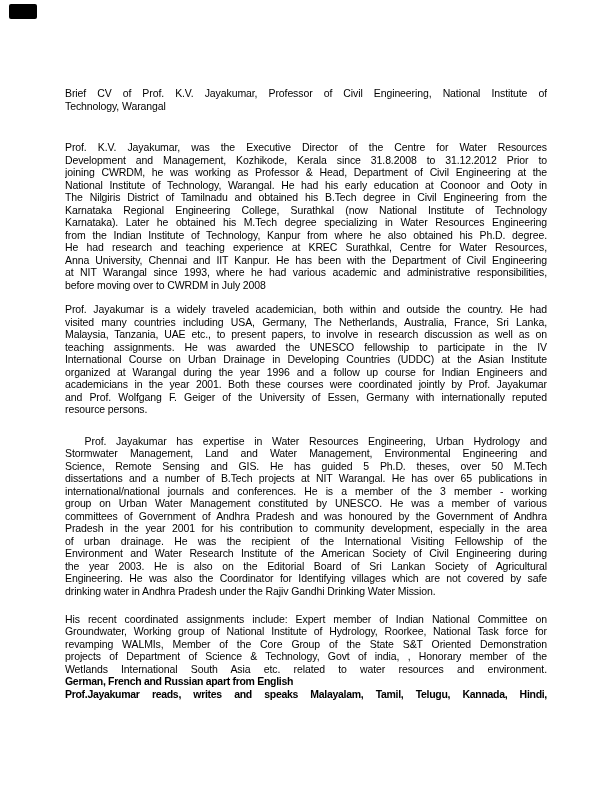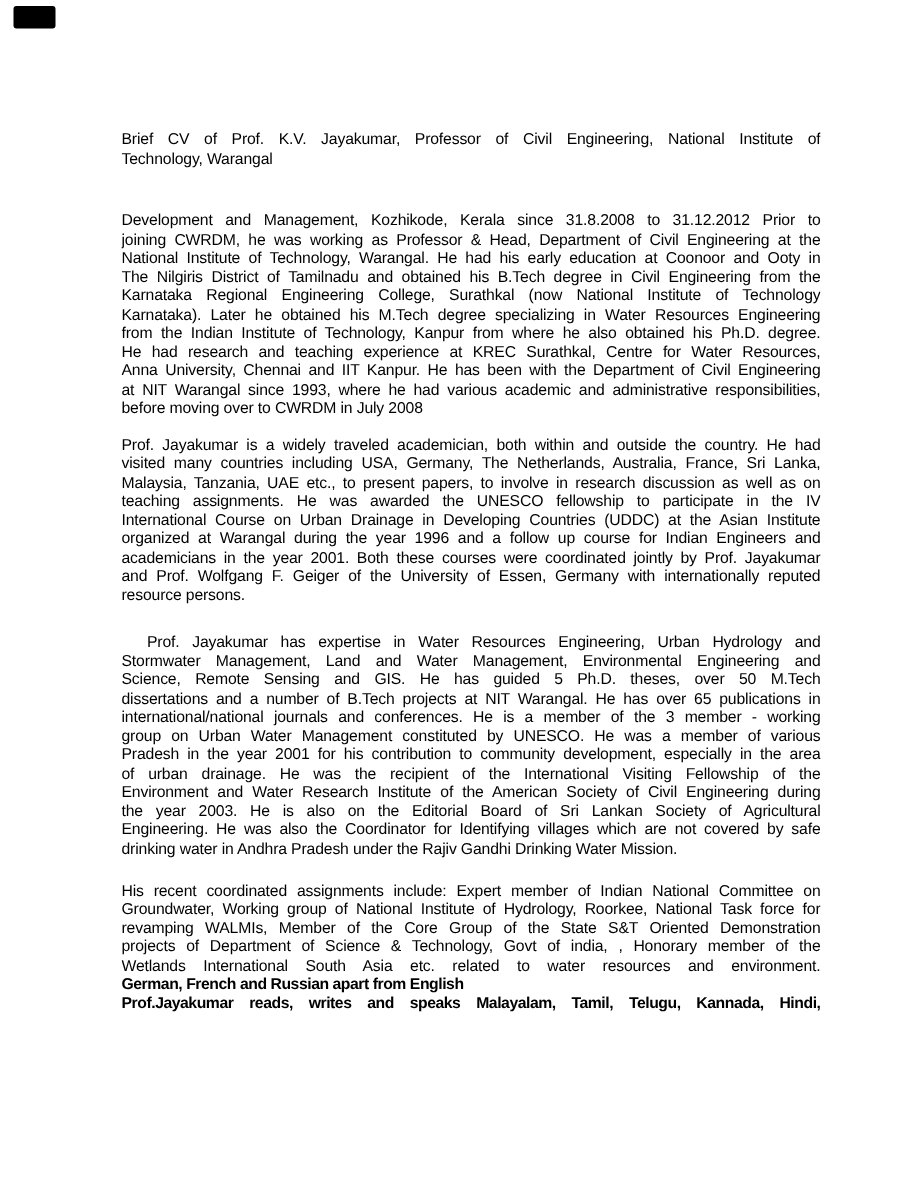--- a/index.html
+++ b/index.html
@@ -29,21 +29,20 @@
   }
   .block { margin: 0; }
   .line {
     font-size: 10.5px;
     line-height: 12.5px;
     letter-spacing: -0.1px;
     text-align: justify;
     text-align-last: justify;
     overflow: hidden;
     white-space: nowrap; 
-    margin-left: 16px;
   }
   .line.para-end {
     text-align: center;
     text-align-last: left;
   }
   .line.bold {
     font-weight: 700;
     letter-spacing: -0.3px;
   }
   [data-name="document-title"]   { margin-bottom: 29px; }
@@ -56,20 +55,21 @@
 <body>
 
 <div class="page" data-name="cv-page">
   <div class="scan-mark" data-name="scan-artifact-mark"></div>
   <div class="content" data-name="document-body">
       <div class="block" data-name="document-title">
         <div class="line" data-name="text-line">Brief CV of Prof. K.V. Jayakumar,  Professor of Civil Engineering, National Institute of</div>
         <div class="line para-end" data-name="text-line">Technology, Warangal</div>
       </div>
       <div class="block" data-name="para-career">
+        <div class="line" data-name="text-line">Prof. K.V. Jayakumar, was the  Executive Director of the Centre for Water Resources</div>
         <div class="line" data-name="text-line">Development and Management, Kozhikode, Kerala  since 31.8.2008 to 31.12.2012 Prior to</div>
         <div class="line" data-name="text-line">joining  CWRDM, he was working as Professor &amp; Head, Department of Civil Engineering at the</div>
         <div class="line" data-name="text-line">National Institute of Technology, Warangal. He had his early education at Coonoor and Ooty in</div>
         <div class="line" data-name="text-line">The Nilgiris District of Tamilnadu and obtained his B.Tech degree in Civil Engineering from the</div>
         <div class="line" data-name="text-line">Karnataka Regional Engineering College, Surathkal (now National Institute of Technology</div>
         <div class="line" data-name="text-line">Karnataka). Later he obtained his M.Tech degree specializing in Water Resources Engineering</div>
         <div class="line" data-name="text-line">from the Indian Institute of Technology, Kanpur from where he also obtained his Ph.D. degree.</div>
         <div class="line" data-name="text-line">He had research and teaching experience at KREC Surathkal, Centre for Water Resources,</div>
         <div class="line" data-name="text-line">Anna University, Chennai and IIT Kanpur. He has been with the Department of Civil Engineering</div>
         <div class="line" data-name="text-line">at NIT Warangal since 1993, where he had various academic and administrative responsibilities,</div>
@@ -86,20 +86,21 @@
         <div class="line" data-name="text-line">and Prof. Wolfgang  F. Geiger of the University of Essen, Germany with internationally reputed</div>
         <div class="line para-end" data-name="text-line">resource persons.</div>
       </div>
       <div class="block" data-name="para-expertise">
         <div class="line" data-name="text-line">&nbsp;&nbsp;Prof. Jayakumar has expertise in Water Resources Engineering, Urban Hydrology and</div>
         <div class="line" data-name="text-line">Stormwater Management, Land and Water Management, Environmental Engineering and</div>
         <div class="line" data-name="text-line">Science,  Remote Sensing and GIS. He has guided 5 Ph.D. theses, over 50 M.Tech</div>
         <div class="line" data-name="text-line">dissertations and a number of B.Tech projects at NIT Warangal. He has over 65 publications in</div>
         <div class="line" data-name="text-line">international/national journals and conferences. He is a member of the 3 member - working</div>
         <div class="line" data-name="text-line">group on Urban Water Management constituted by UNESCO. He was a member of various</div>
+        <div class="line" data-name="text-line">committees of Government of Andhra Pradesh and was honoured by the Government of Andhra</div>
         <div class="line" data-name="text-line">Pradesh in the year 2001 for his contribution to community development, especially in the area</div>
         <div class="line" data-name="text-line">of urban drainage. He was the recipient of the International Visiting Fellowship of the</div>
         <div class="line" data-name="text-line">Environment and Water Research Institute of the American Society of Civil Engineering during</div>
         <div class="line" data-name="text-line">the year 2003. He is also on the Editorial Board of Sri Lankan Society of Agricultural</div>
         <div class="line" data-name="text-line">Engineering. He was also the Coordinator for Identifying villages which are not covered by safe</div>
         <div class="line para-end" data-name="text-line">drinking water in Andhra Pradesh under the Rajiv Gandhi Drinking Water Mission.</div>
       </div>
       <div class="block" data-name="para-assignments">
         <div class="line" data-name="text-line">His recent  coordinated assignments include: Expert member of  Indian National Committee on</div>
         <div class="line" data-name="text-line">Groundwater, Working group of National Institute of Hydrology, Roorkee, National Task force for</div>

